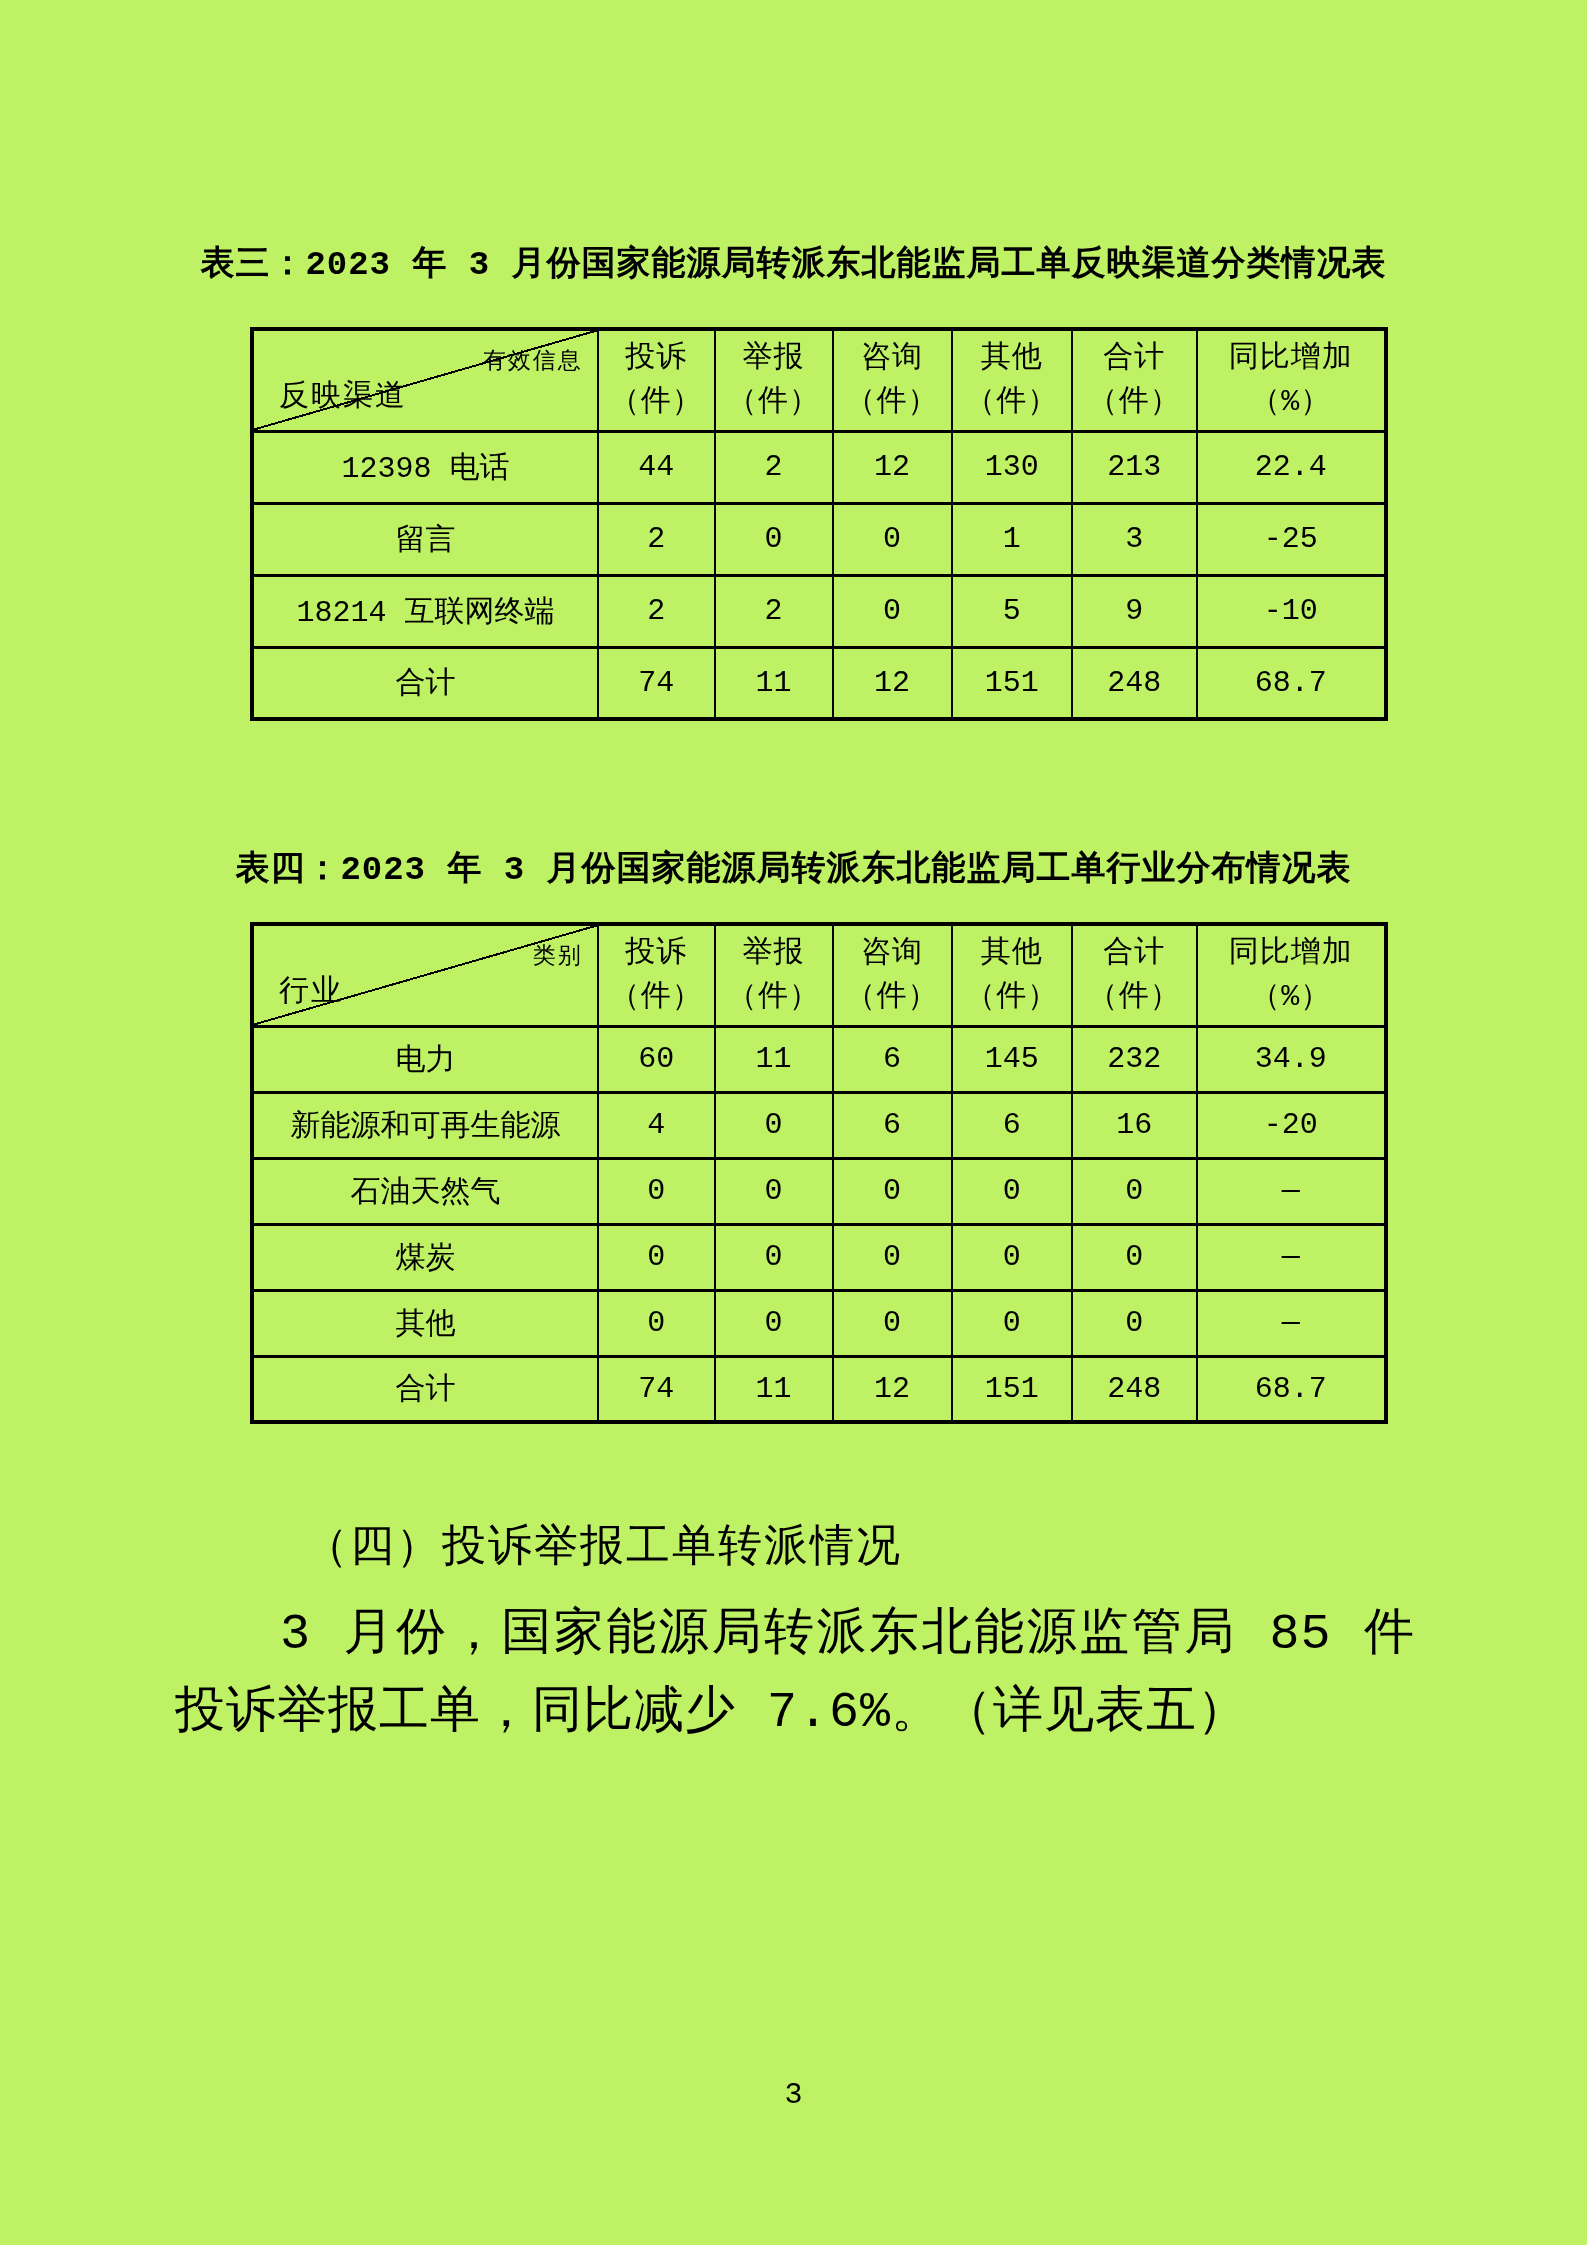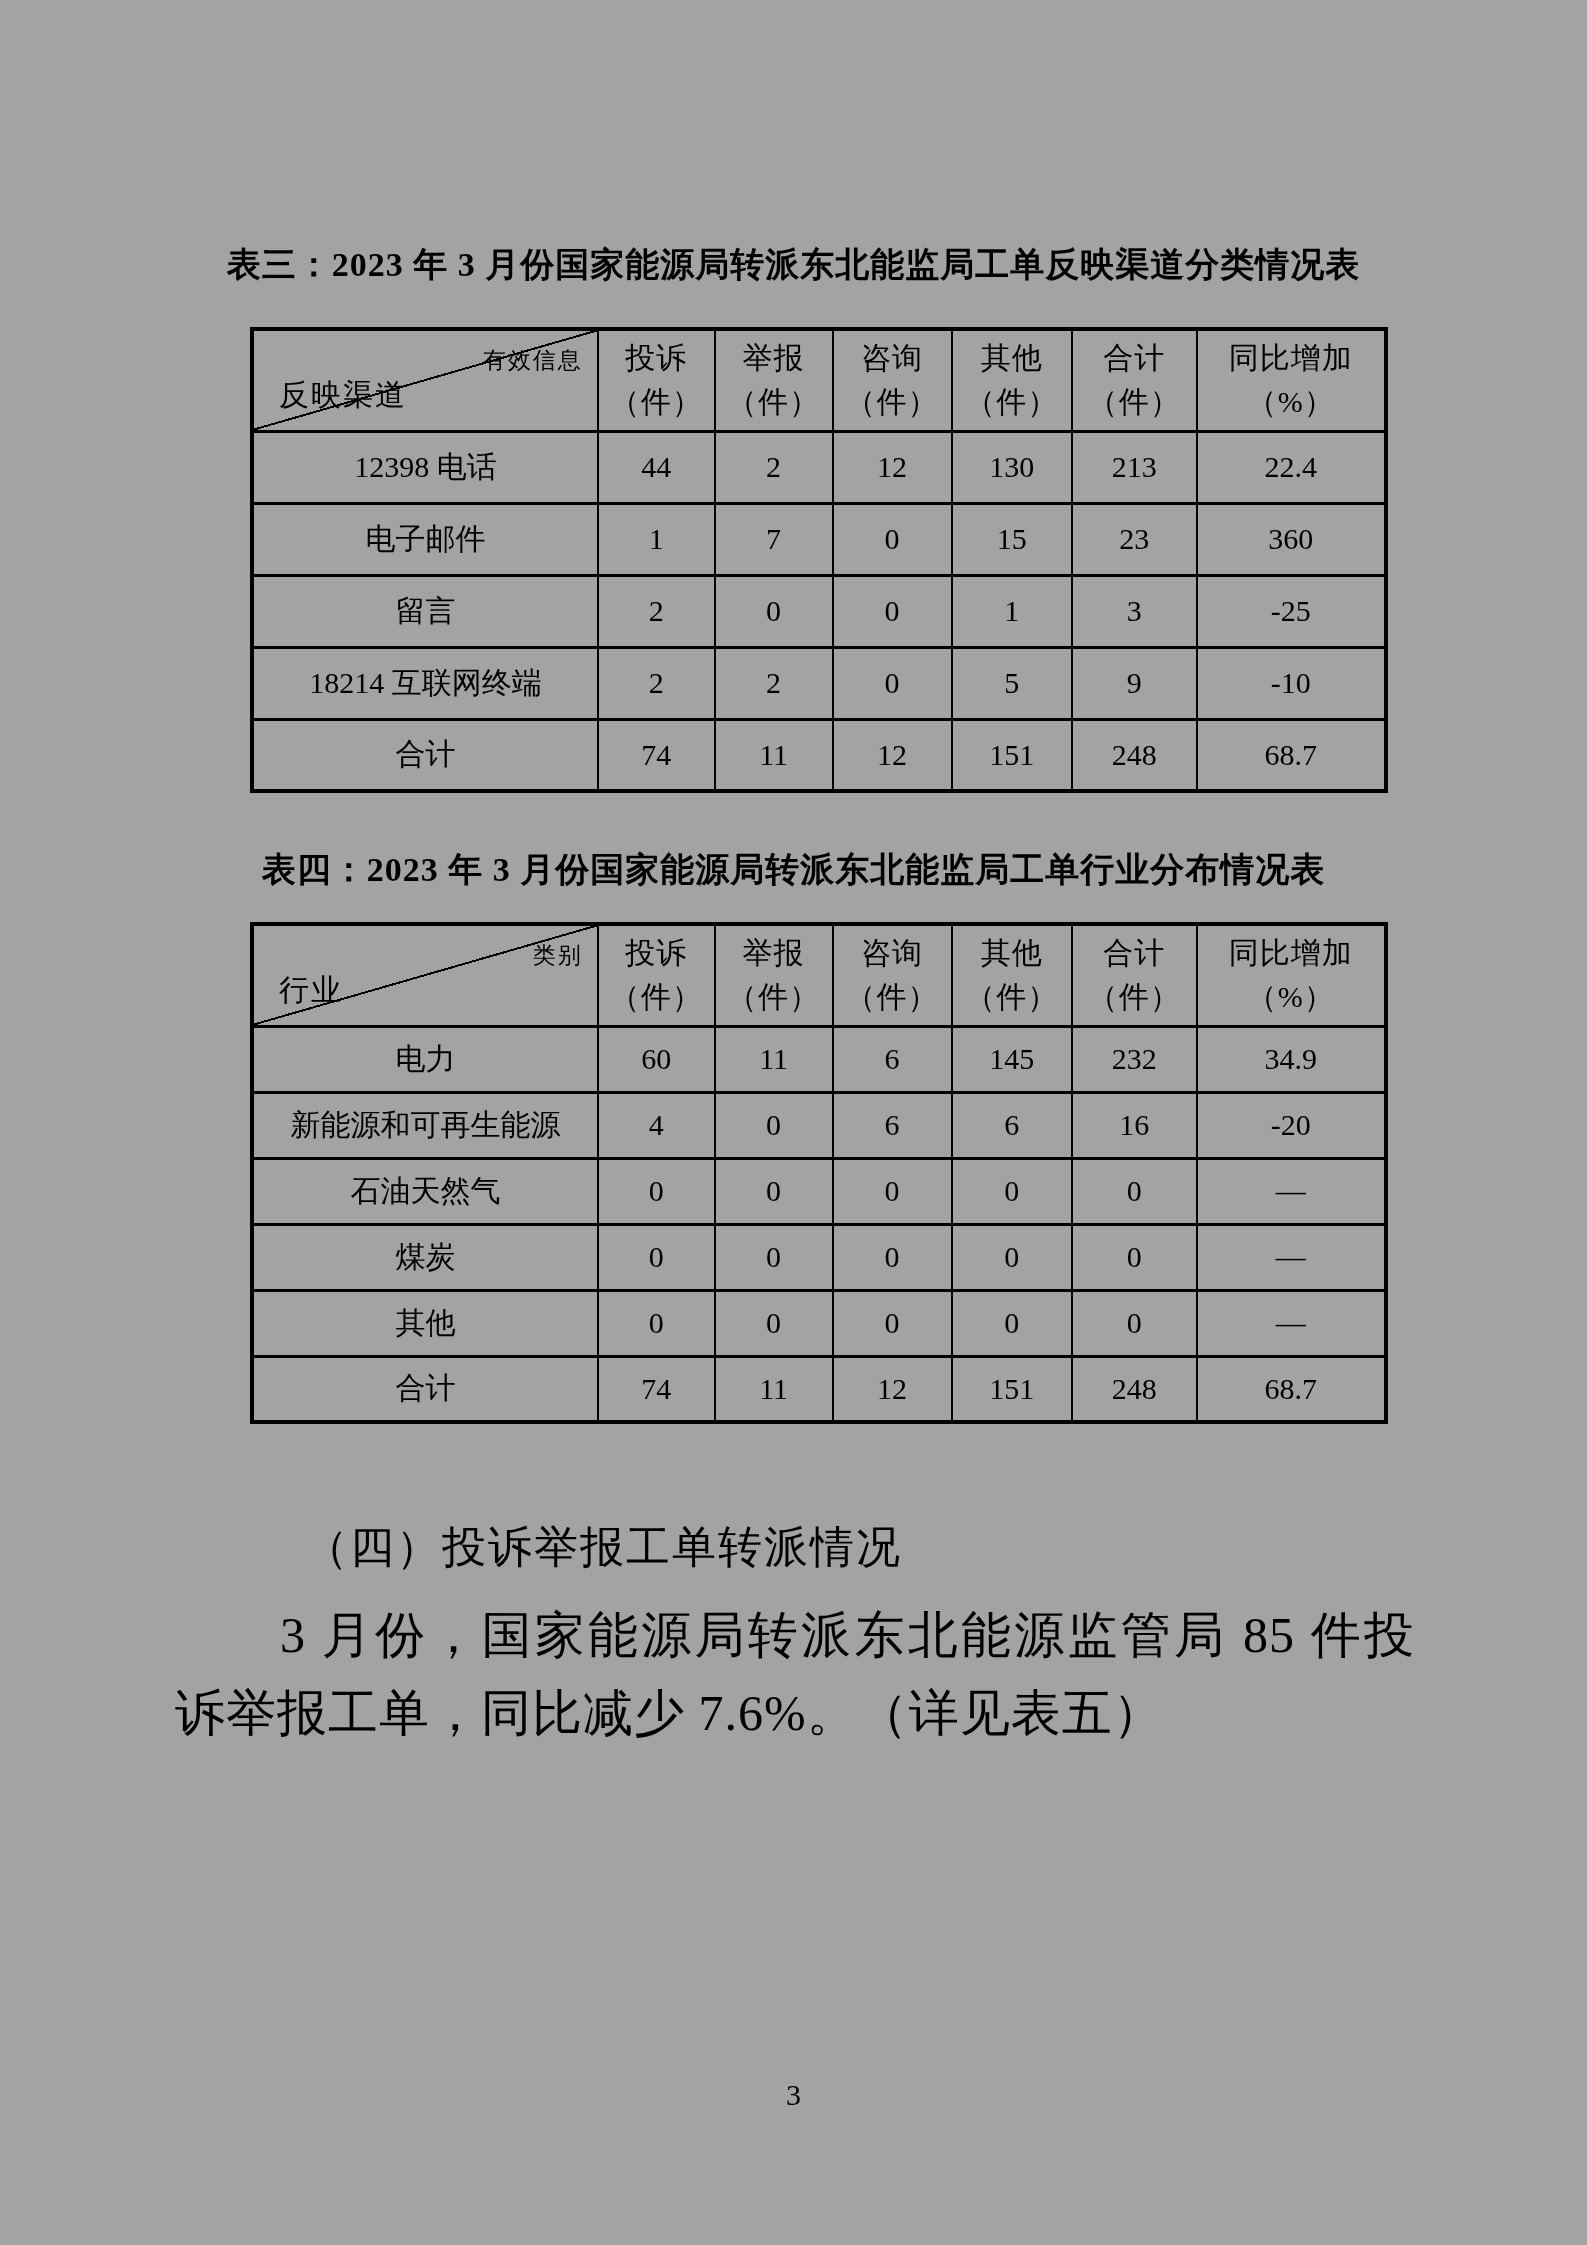--- a/index.html
+++ b/index.html
@@ -1,23 +1,23 @@
 <!DOCTYPE html>
 <html><head>
 <meta charset="utf-8">
 <style>
   * { margin: 0; padding: 0; box-sizing: border-box; }
   html, body { background: #888; }
   .page {
     position: relative;
     width: 1587px;
     height: 2245px;
-    background: #a3a3a3;
+    background: #bef264;
     margin: 0 auto;
-    font-family: Liberation Serif, serif;
+    font-family: Liberation Mono, monospace;
     color: #000;
   }
   .table-title {
     position: absolute;
     left: 0;
     width: 1587px;
     text-align: center;
     font-size: 34px;
     font-weight: bold;
     line-height: 50px;
@@ -155,29 +155,20 @@
         <tr>
           <td>12398 电话</td>
           <td>44</td>
           <td>2</td>
           <td>12</td>
           <td>130</td>
           <td>213</td>
           <td>22.4</td>
         </tr>
         <tr>
-          <td>电子邮件</td>
-          <td>1</td>
-          <td>7</td>
-          <td>0</td>
-          <td>15</td>
-          <td>23</td>
-          <td>360</td>
-        </tr>
-        <tr>
           <td>留言</td>
           <td>2</td>
           <td>0</td>
           <td>0</td>
           <td>1</td>
           <td>3</td>
           <td>-25</td>
         </tr>
         <tr>
           <td>18214 互联网终端</td>

